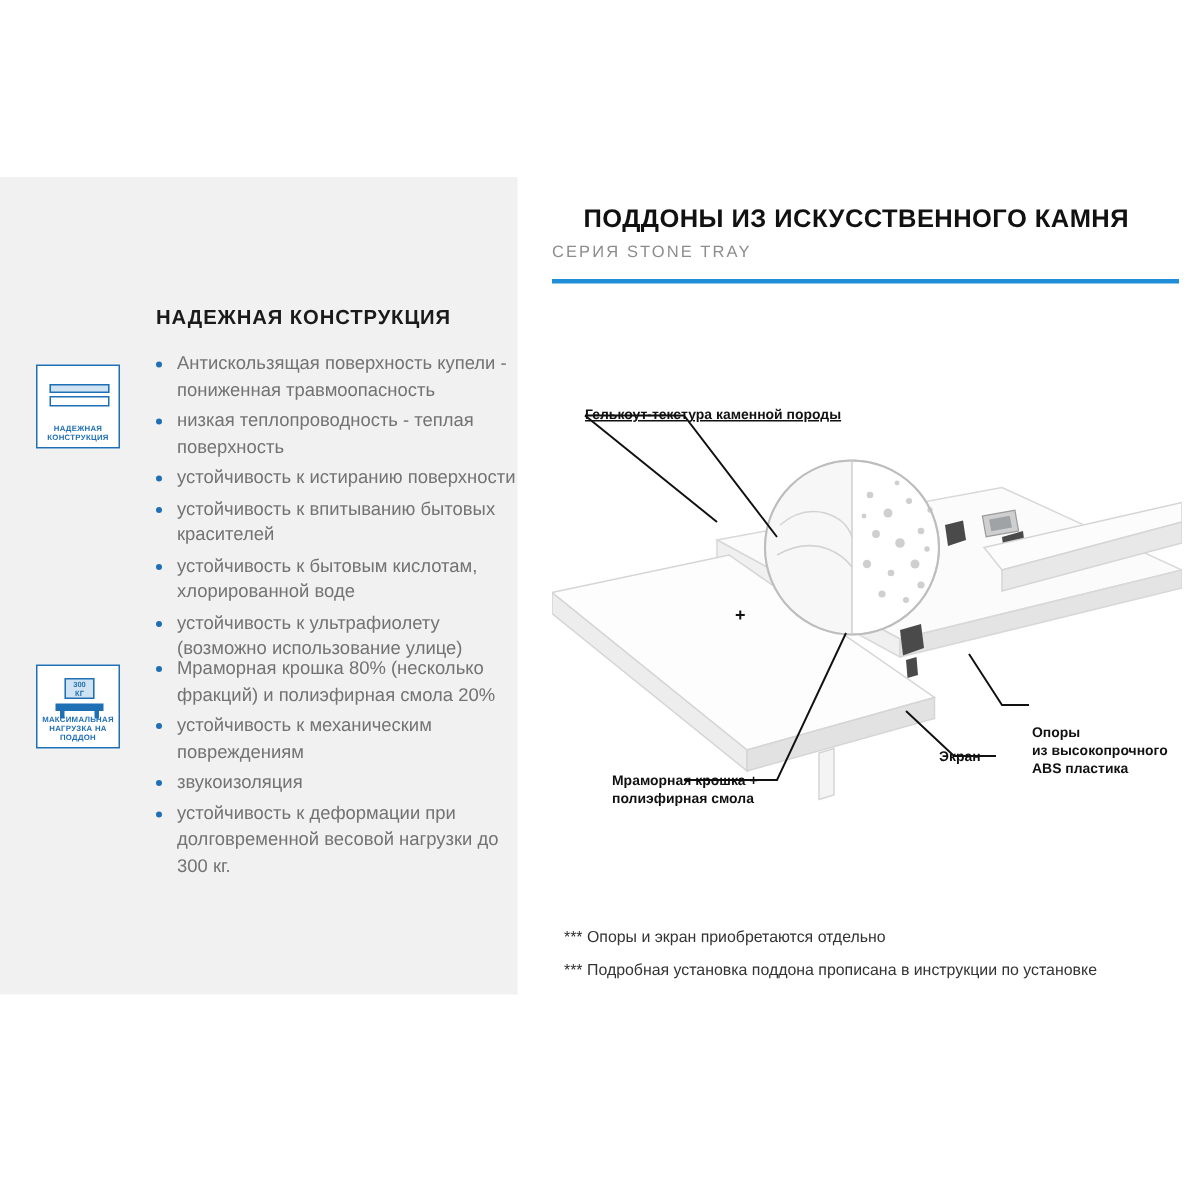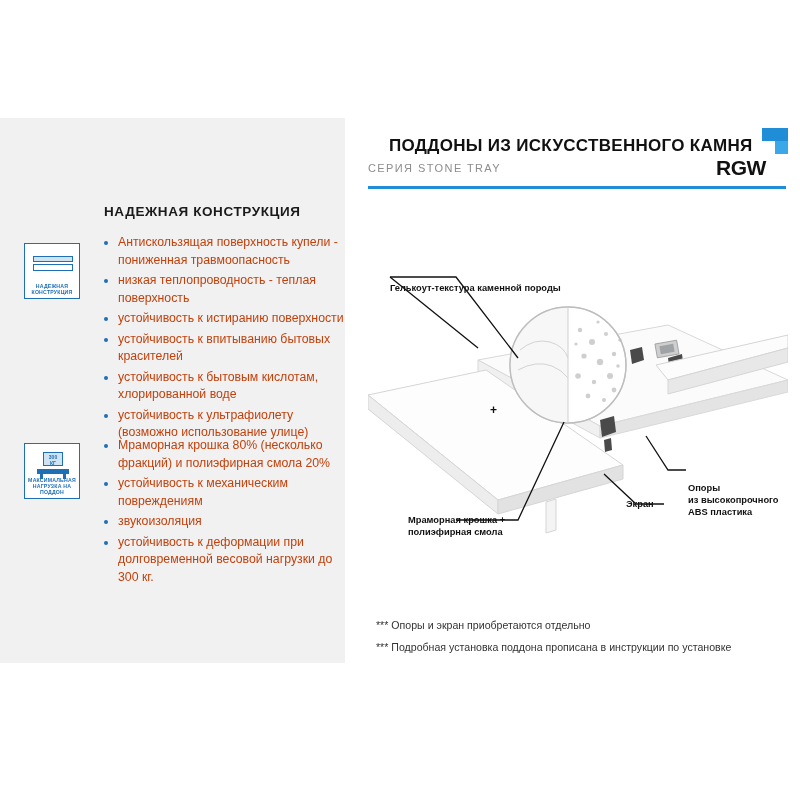--- a/index.html
+++ b/index.html
@@ -93,21 +93,21 @@
   }
   .weight-glyph .w-leg {
     position: absolute; top: 22px; width: 3px; height: 5px; background: #1f6fb5;
   }
   
   ul.bullets {
     position: absolute;
     margin: 0;
     padding: 0;
     list-style: none;
-    color: #c2410c;
+    color: #737373;
     font-size: 12.3px;
     line-height: 17.5px;
   }
   ul.bullets li {
     position: relative;
     padding-left: 14px;
     margin-bottom: 3px;
   }
   ul.bullets li:before {
     content: "";
@@ -240,26 +240,20 @@
   <ul class="bullets" id="list2">
       <li>Мраморная крошка 80% (несколько фракций) и полиэфирная смола 20%</li>
       <li>устойчивость к механическим повреждениям</li>
       <li>звукоизоляция</li>
       <li>устойчивость к деформации при долговременной весовой нагрузки до 300 кг.</li>
     </ul>
 
   <div class="main-title">ПОДДОНЫ ИЗ ИСКУССТВЕННОГО КАМНЯ</div>
   <div class="sub-title">СЕРИЯ STONE TRAY</div>
   <div class="header-rule"></div>
-  <div class="logo">
-    <div class="l-sq sq1"></div>
-    <div class="l-sq sq2"></div>
-    <div class="l-sq sq3"></div>
-    <div class="l-text">RGW</div>
-  </div>
 
   <div class="illus">
     <svg width="420" height="330" viewBox="0 0 420 330">
 
       <polygon points="110,130 300,95 420,150 232,196" fill="#fbfbfb" stroke="#d8d8d8" stroke-width="1"></polygon>
       <polygon points="110,130 232,196 232,208 110,142" fill="#f0f0f0" stroke="#d8d8d8" stroke-width="1"></polygon>
       <polygon points="232,196 420,150 420,162 232,208" fill="#e4e4e4" stroke="#d8d8d8" stroke-width="1"></polygon>
 
       <rect x="288" y="112" width="22" height="14" fill="#cfcfcf" stroke="#9a9a9a" stroke-width="0.8" transform="rotate(-10 299 119)"></rect>
       <rect x="292" y="115" width="14" height="8" fill="#9fa3a6" transform="rotate(-10 299 119)"></rect>
@@ -308,21 +302,21 @@
       <circle cx="200" cy="135" r="58" fill="none" stroke="#bdbdbd" stroke-width="1.4"></circle>
       <line x1="200" y1="77" x2="200" y2="193" stroke="#cfcfcf" stroke-width="1"></line>
 
       <polyline points="22,47 88,47 150,128" fill="none" stroke="#111" stroke-width="1.3"></polyline>
       <polyline points="22,47 110,118" fill="none" stroke="#111" stroke-width="1.3"></polyline>
       <polyline points="88,290 150,290 196,192" fill="none" stroke="#111" stroke-width="1.3"></polyline>
       <polyline points="296,274 268,274 236,244" fill="none" stroke="#111" stroke-width="1.3"></polyline>
       <polyline points="318,240 300,240 278,206" fill="none" stroke="#111" stroke-width="1.3"></polyline>
     </svg>
 
-    <div class="callout" style="left:22px; top:52px;">Гелькоут-текстура каменной породы</div>
+    <div class="callout" style="left:22px; top:40px;text-decoration:underline;">Гелькоут-текстура каменной породы</div>
     <div class="callout" style="left:40px; top:284px; white-space:pre-line;">Мраморная крошка +
 полиэфирная смола</div>
     <div class="callout" style="left:258px; top:268px;">Экран</div>
     <div class="callout" style="left:320px; top:232px; white-space:pre-line;margin-top:20px;">Опоры
 из высокопрочного
 ABS пластика</div>
     <div class="callout" style="left:122px; top:174px; font-size:12px;">+</div>
   </div>
 
   <div class="footnote" id="fn1">*** Опоры и экран приобретаются отдельно</div>

